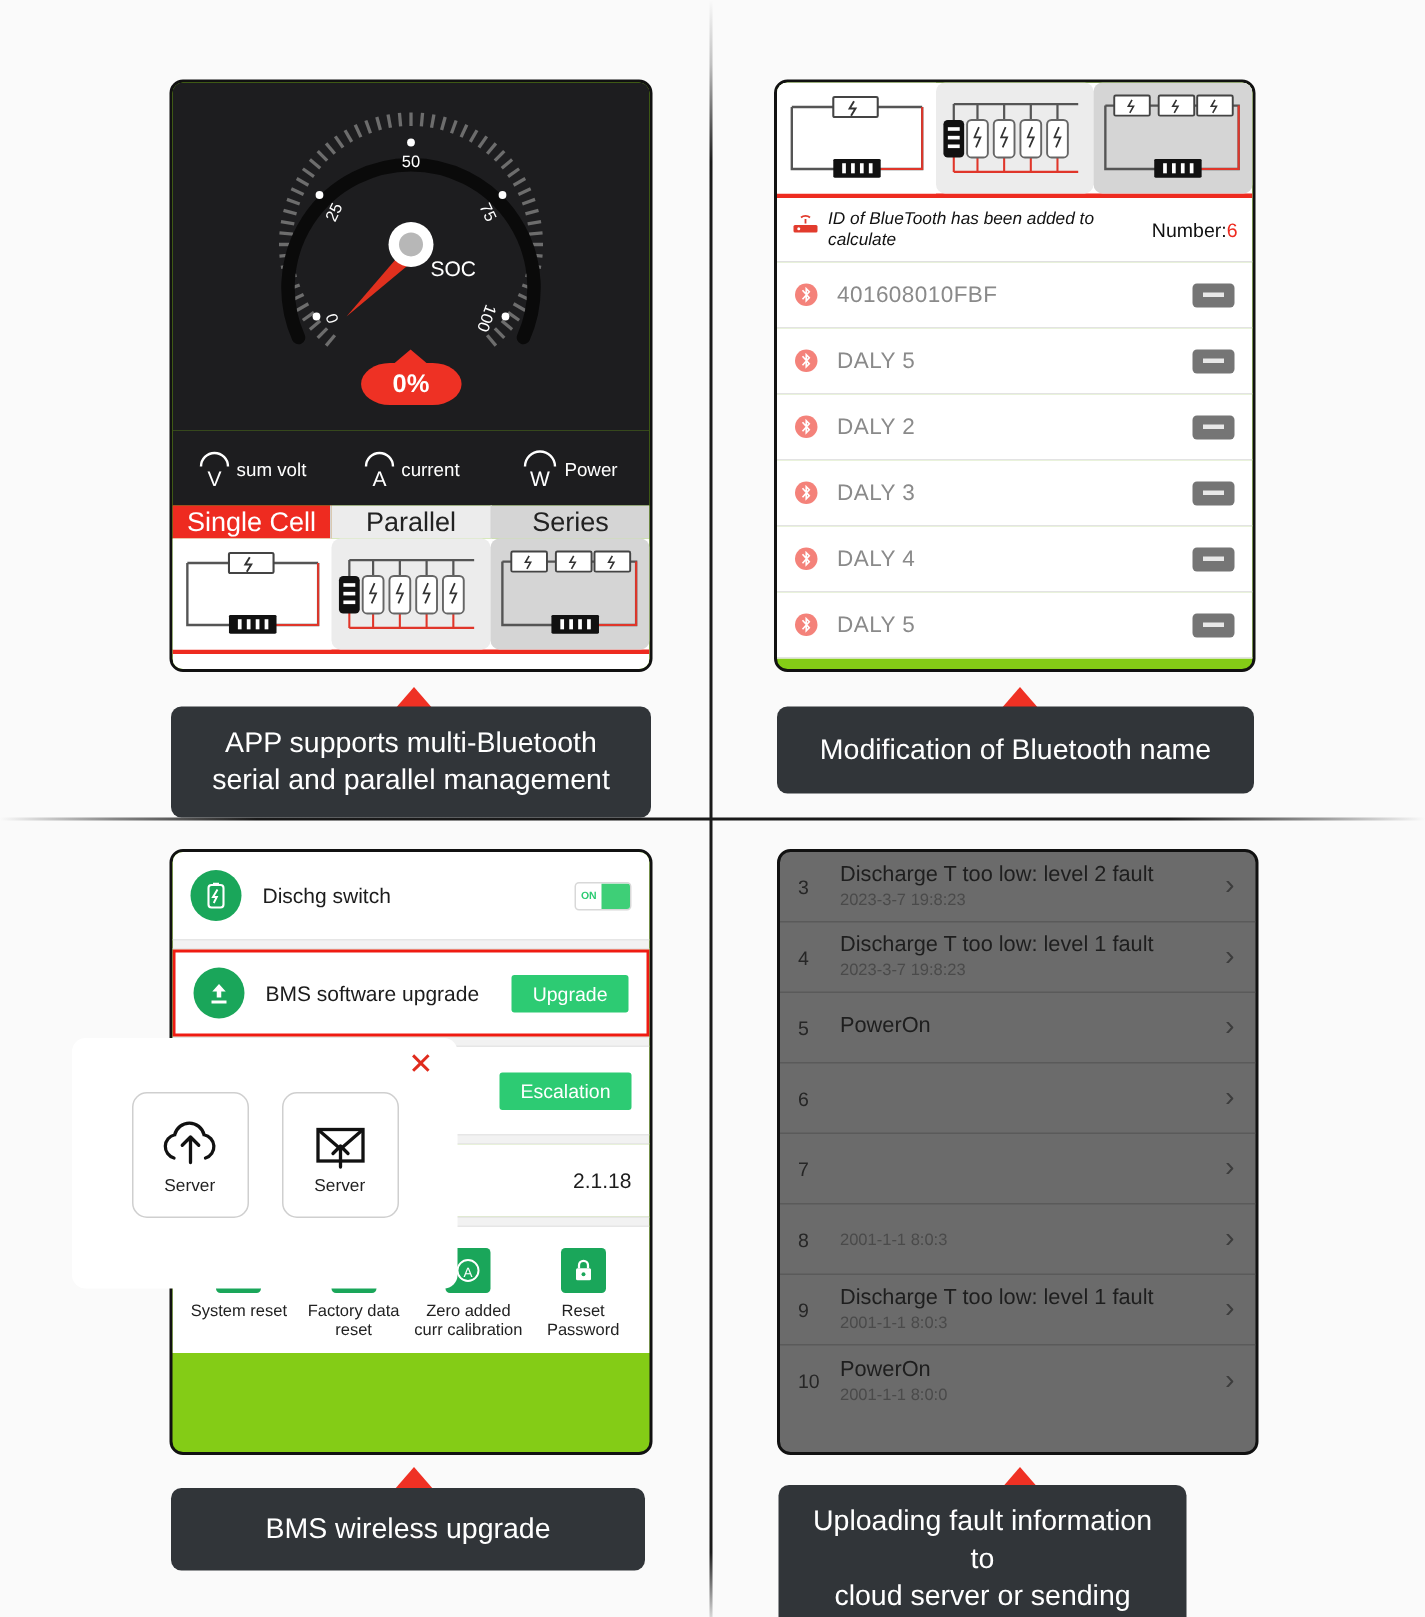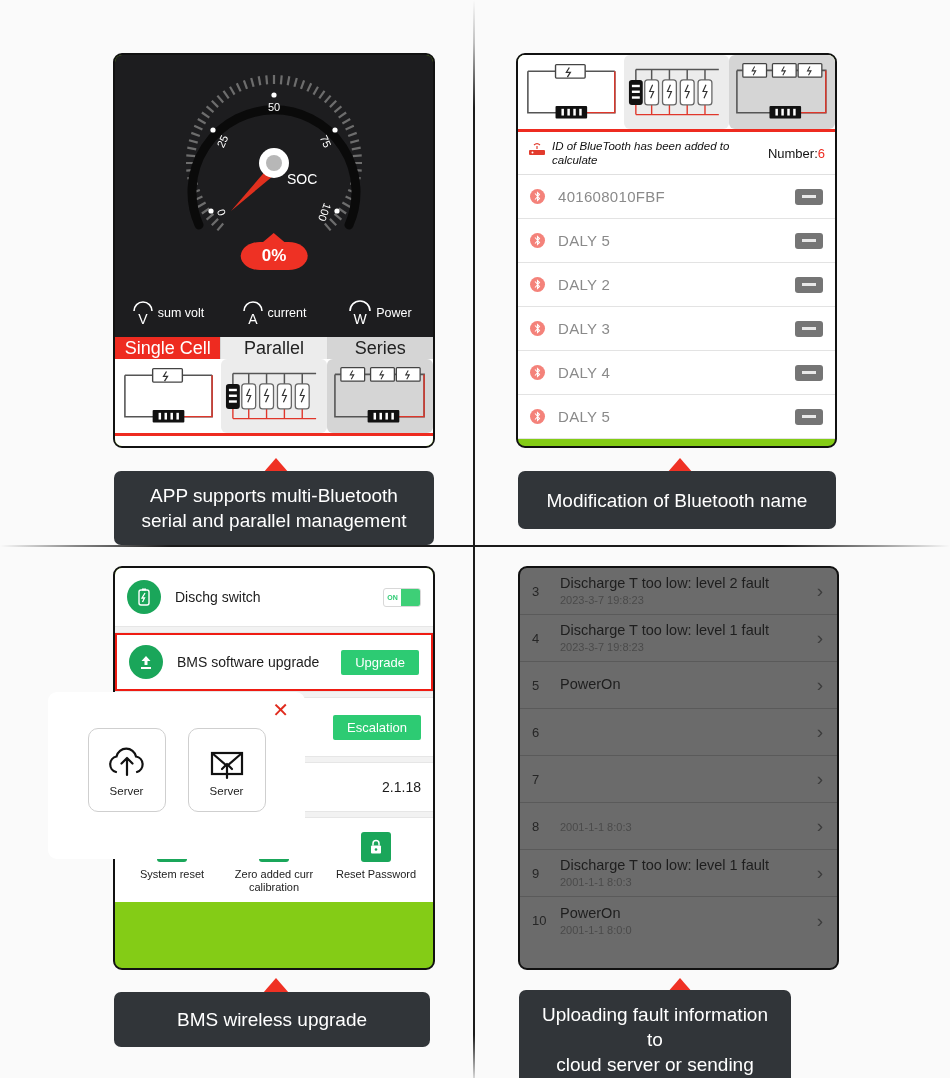--- a/index.html
+++ b/index.html
@@ -539,20 +539,29 @@
                 <path d="M15 5 L13 7"></path>
                 <path d="M7 13 L5 15"></path>
             </g>
           </svg>
         </span>
         <span class="g-txt">System reset</span>
       </div>
       <div class="g-item">
         <span class="g-sq">
           <svg width="20" height="20" viewBox="0 0 20 20">
+            <path d="M15 10 A5.5 5.5 0 1 1 12.5 5.3" fill="none" stroke="#fff" stroke-width="1.7" stroke-linecap="round"></path>
+            <path d="M9.5 3 L13.5 5.5 L9.8 7.5" fill="#fff"></path>
+          </svg>
+        </span>
+        <span class="g-txt">Factory data reset</span>
+      </div>
+      <div class="g-item">
+        <span class="g-sq">
+          <svg width="20" height="20" viewBox="0 0 20 20">
             <circle cx="10" cy="10" r="7" fill="none" stroke="#fff" stroke-width="1.3"></circle>
             <text x="10" y="14" fill="#fff" font-size="9" font-family="Liberation Sans, sans-serif" text-anchor="middle">A</text>
           </svg>
         </span>
         <span class="g-txt">Zero added curr calibration</span>
       </div>
       <div class="g-item">
         <span class="g-sq">
           <svg width="20" height="20" viewBox="0 0 20 20">
             <rect x="5" y="8.5" width="10" height="8" rx="1" fill="#fff"></rect>

